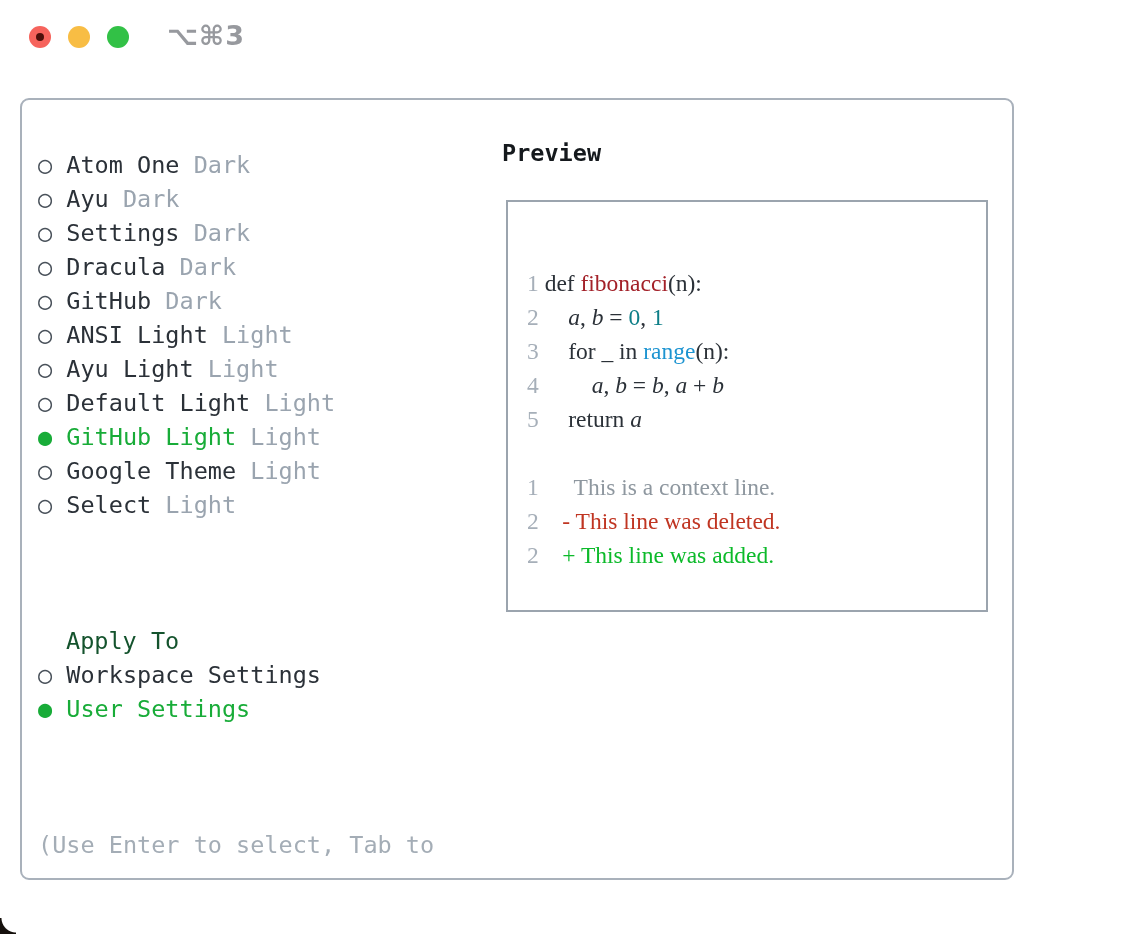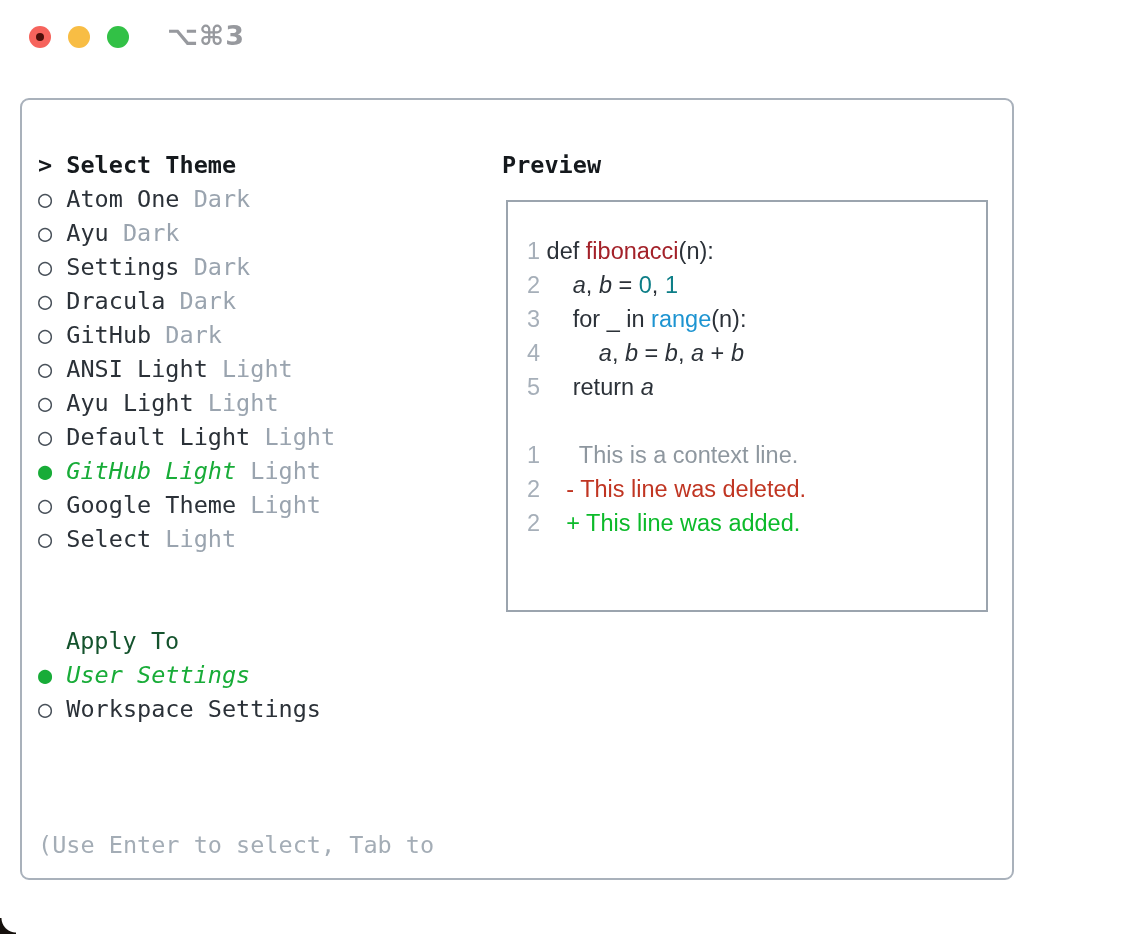--- a/index.html
+++ b/index.html
@@ -16,28 +16,28 @@
     font-size:27px;font-weight:600;color:#97999e;letter-spacing:1px;}
   
   .window{position:absolute;left:20px;top:98px;width:990px;height:778px;background:#fff;
     border:2px solid #a9b1bb;border-radius:9px;}
   .row{height:34px;line-height:34px;font-size:23.5px;color:#2b3138;white-space:pre;}
   .list-block{position:absolute;left:16px;top:48px;}
   .hdr{font-weight:bold;color:#15191d;}
   .marker{color:#4a525b;}
   .marker.on{color:#18ac38;}
   .variant{color:#9aa4af;}
-  .row.selected .option-label{color:#18ac38;font-style:italic;}
+  .row.selected .option-label{color:#18ac38;}
   .apply-block{position:absolute;left:16px;top:524px;}
   .apply-hdr{padding-left:28px;color:#14532d;}
   .footer{position:absolute;left:16px;top:660px;font-size:23.5px;line-height:34px;color:#a4adb6;white-space:pre;}
   
-  .preview-hdr{position:absolute;left:480px;top:48px;}
+  .preview-hdr{position:absolute;left:480px;top:36px;}
   .preview-box{position:absolute;left:484px;top:100px;width:478px;height:408px;border:2px solid #9ba4ae;background:#fff;}
-  .code{position:absolute;left:19px;top:32px;margin:0;font-family:Liberation Sans, sans-serif;font-size:23.5px;line-height:34px;white-space:pre;}
+  .code{position:absolute;left:19px;top:64px;margin:0;font-family:Liberation Serif, serif;font-size:23.5px;line-height:34px;white-space:pre;}
   .code .ital{font-style:italic;}
   
   .corner-bl{position:absolute;left:0;top:918px;width:16px;height:16px;
     background:radial-gradient(circle 16px at 16px 0px,#ffffff 14px,#15100c 15px);}
 </style>
 </head>
 <body>
 
 <div class="canvas">
 
@@ -46,41 +46,40 @@
         <span class="dot"></span>
       </div>
     <div class="light yellow"></div>
     <div class="light green"></div>
     <div class="win-title">⌥⌘3</div>
   </div>
 
   <div class="window">
 
     <div class="list-block">
-      <div class="row"><span class="hdr">&gt;</span><span> </span><span class="hdr">Select Theme</span></div>
       <div id="theme-items">
           <div class="row"><span class="marker">○</span> <span class="option-label">Atom One</span><span class="variant"> Dark</span></div>
           <div class="row"><span class="marker">○</span> <span class="option-label">Ayu</span><span class="variant"> Dark</span></div>
           <div class="row"><span class="marker">○</span> <span class="option-label">Settings</span><span class="variant"> Dark</span></div>
           <div class="row"><span class="marker">○</span> <span class="option-label">Dracula</span><span class="variant"> Dark</span></div>
           <div class="row"><span class="marker">○</span> <span class="option-label">GitHub</span><span class="variant"> Dark</span></div>
           <div class="row"><span class="marker">○</span> <span class="option-label">ANSI Light</span><span class="variant"> Light</span></div>
           <div class="row"><span class="marker">○</span> <span class="option-label">Ayu Light</span><span class="variant"> Light</span></div>
           <div class="row"><span class="marker">○</span> <span class="option-label">Default Light</span><span class="variant"> Light</span></div>
           <div class="row selected"><span class="marker on">●</span> <span class="option-label">GitHub Light</span><span class="variant"> Light</span></div>
           <div class="row"><span class="marker">○</span> <span class="option-label">Google Theme</span><span class="variant"> Light</span></div>
           <div class="row"><span class="marker">○</span> <span class="option-label">Select</span><span class="variant"> Light</span></div>
         </div>
     </div>
 
     <div class="apply-block">
       <div class="row apply-hdr">Apply To</div>
       <div id="apply-items">
+          <div class="row"><span class="marker">○</span> <span class="option-label">Workspace Settings</span></div>
           <div class="row selected"><span class="marker on">●</span> <span class="option-label">User Settings</span></div>
-          <div class="row"><span class="marker">○</span> <span class="option-label">Workspace Settings</span></div>
         </div>
     </div>
 
     <div class="footer">
       <div>(Use Enter to select, Tab to</div>
       <div>change focus)</div>
     </div>
 
     <div class="row preview-hdr hdr">Preview</div>
 

